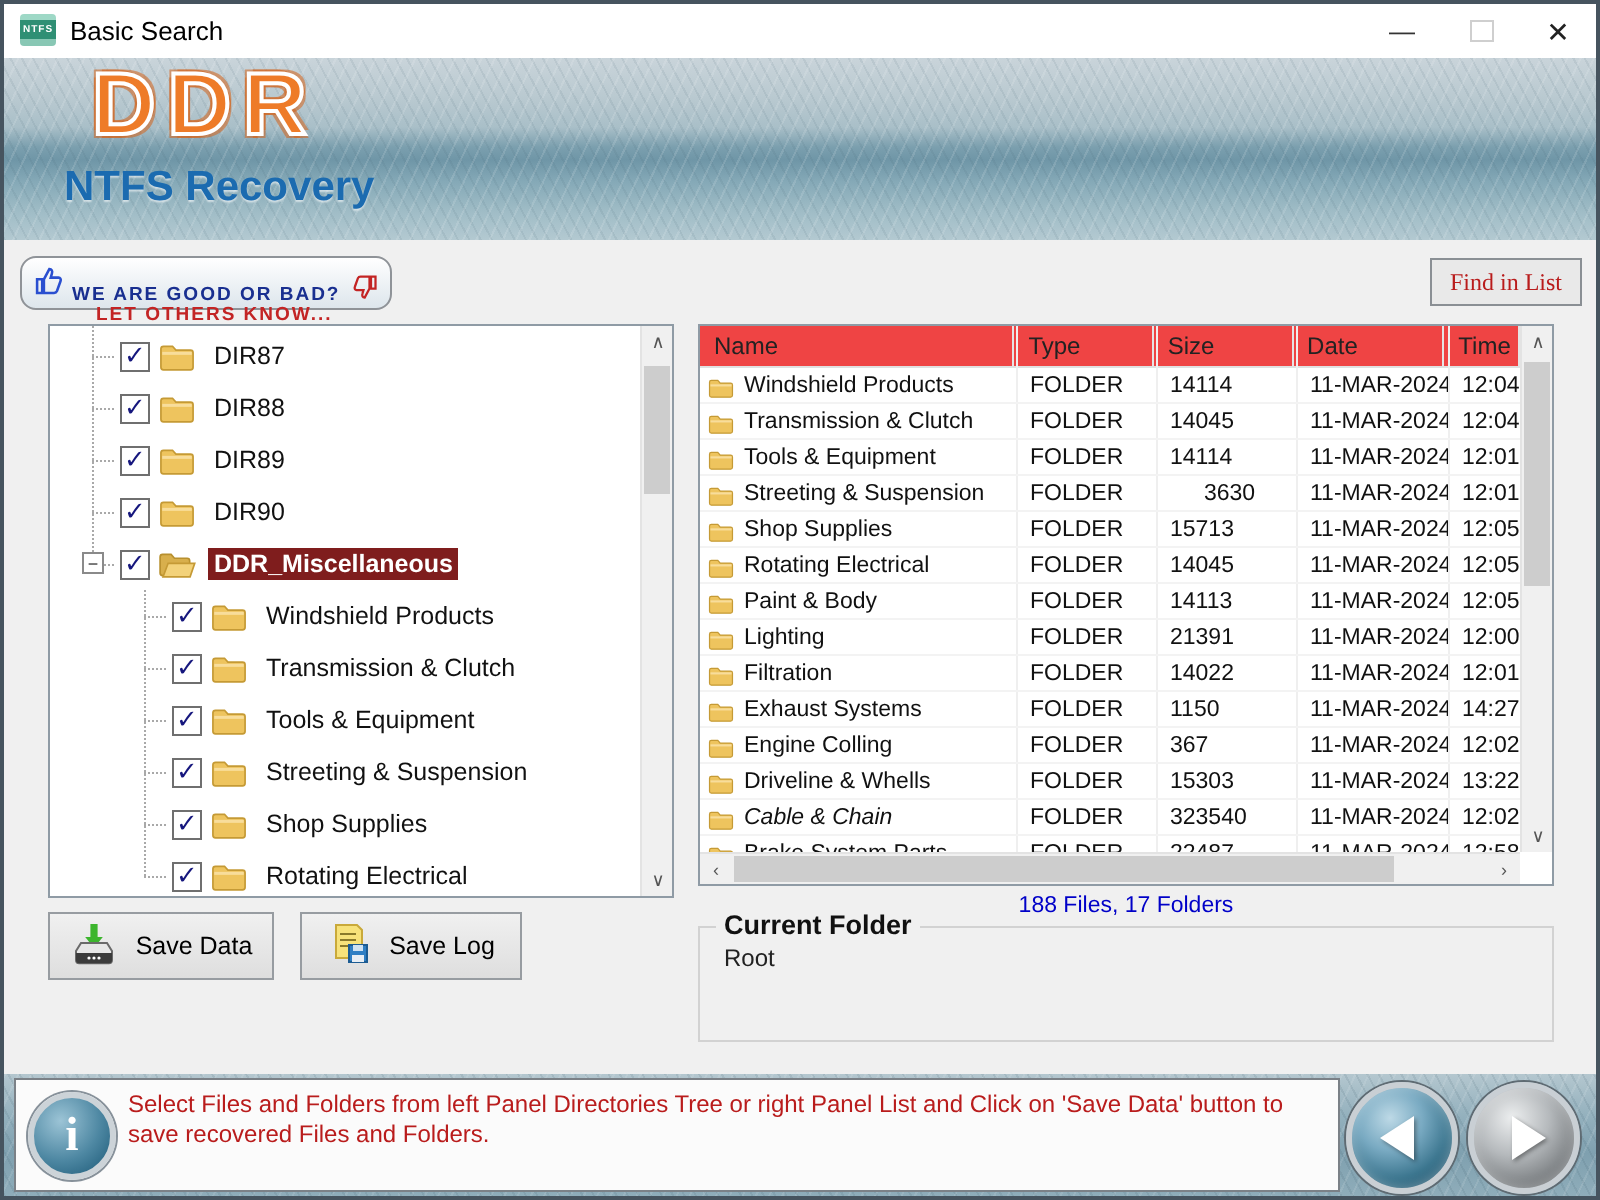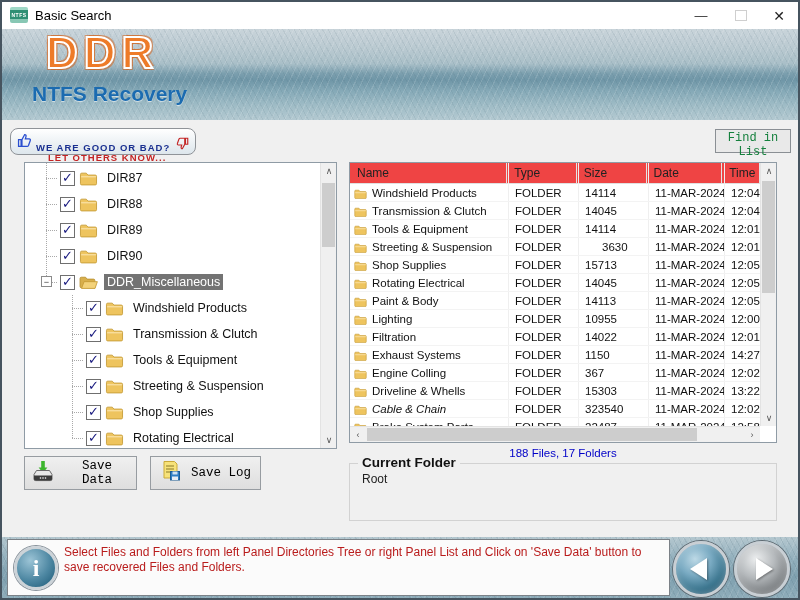--- a/index.html
+++ b/index.html
@@ -28,38 +28,38 @@
     text-shadow:0 0 2px #d9641c,2px 2px 0 rgba(210,100,30,.55),-2px -2px 0 rgba(210,100,30,.55),2px -2px 0 rgba(210,100,30,.55),-2px 2px 0 rgba(210,100,30,.55);}
   .product{position:absolute;left:30px;top:80px;font-size:21px;font-weight:bold;color:#1b6bb0;
     text-shadow:0 1px 1px rgba(255,255,255,.6);}
   
   .feedback{position:absolute;left:8px;top:126px;width:186px;height:27px;border:1px solid #8f9398;border-radius:8px;
     background:linear-gradient(180deg,#ffffff,#dde6ec);display:flex;align-items:center;padding:0 5px;box-sizing:border-box;gap:3px;}
   .fb-text{display:flex;flex-direction:column;line-height:10px;flex:1;}
   .fb1{font-size:9.5px;font-weight:bold;color:#192f90;letter-spacing:1px;white-space:nowrap;margin-top:22px;}
   .fb2{font-size:9.5px;font-weight:bold;color:#c32424;letter-spacing:1px;white-space:nowrap;padding-left:12px;}
   .findbtn{position:absolute;left:713px;top:127px;width:76px;height:24px;background:#e9e9e9;
-    border:1px solid #8a8f94;font-size:12px;color:#15803d;font-family:Liberation Mono, monospace;}
+    border:1px solid #8a8f94;font-size:12px;color:#b91c1c;font-family:Liberation Serif, serif;}
   
   .treepanel{position:absolute;left:22px;top:160px;width:313px;height:287px;background:#fff;border:1px solid #8f9ba5;box-sizing:border-box;overflow:hidden;}
   .treebody{position:absolute;left:0;top:0;right:16px;bottom:0;overflow:hidden;}
   .guide{position:absolute;border-left:1px dotted #a9a9a9;width:0;}
   .trow{position:absolute;left:0;right:0;height:26px;display:flex;align-items:center;}
   .trow .stub{position:absolute;top:13px;border-top:1px dotted #a9a9a9;height:0;}
   .lvl1 .stub{left:21px;width:11px;}
   .lvl2 .stub{left:47px;width:11px;}
   .expander{position:absolute;left:16px;top:7px;width:11px;height:11px;border:1px solid #8a8a8a;background:#fff;box-sizing:border-box;
     display:flex;align-items:center;justify-content:center;font-size:9px;line-height:8px;color:#333;}
   .cb{width:15px;height:15px;border:1px solid #6f6f6f;background:#fff;box-sizing:border-box;position:relative;flex:none;}
   .lvl1 .cb{margin-left:35px;}
   .lvl2 .cb{margin-left:61px;}
   .tick{position:absolute;left:1px;top:-2px;font-size:13px;font-weight:bold;color:#15167d;}
   .ficon{width:19px;height:15px;margin-left:4px;flex:none;}
   .tlabel{margin-left:6px;font-size:12.5px;color:#111;padding:1px 3px;white-space:nowrap;}
-  .tlabel.sel{background:#737373;color:#fff;}
+  .tlabel.sel{background:#7f1d1d;color:#fff;font-weight:bold;}
   
   .vscroll{position:absolute;right:0;top:0;width:16px;background:#f0f0f0;border-left:1px solid #e3e3e3;box-sizing:border-box;}
   .hscroll{position:absolute;left:0;bottom:0;height:16px;background:#f0f0f0;border-top:1px solid #e3e3e3;box-sizing:border-box;}
   .sarrow{position:absolute;width:16px;height:16px;display:flex;align-items:center;justify-content:center;font-size:9px;color:#555;}
   .sthumb{position:absolute;background:#cdcdcd;}
   
   .tablepanel{position:absolute;left:347px;top:160px;width:428px;height:281px;background:#fff;border:1px solid #8f9ba5;box-sizing:border-box;overflow:hidden;}
   .thead{position:absolute;left:0;top:0;right:16px;height:20px;display:flex;border-bottom:1px solid #e0e0e0;background:#ef4444;}
   .hcell{font-size:12px;color:#222;padding:3px 0 0 7px;box-sizing:border-box;border-right:1px solid #e4e4e4;}
   .tbody{position:absolute;left:0;top:21px;right:16px;bottom:16px;overflow:hidden;}
@@ -67,21 +67,21 @@
   .c{font-size:11.5px;color:#111;white-space:nowrap;overflow:hidden;box-sizing:border-box;flex:none;}
   .c.name{padding-left:22px;position:relative;}
   .ficon2{position:absolute;left:4px;top:1px;width:13px;height:12px;}
   .colsep{position:absolute;top:0;bottom:16px;width:1px;background:#efefef;}
   
   .count{position:absolute;left:347px;top:445px;width:428px;text-align:center;font-size:11.5px;color:#0000c8;}
   .curfolder{position:absolute;left:347px;top:461px;width:428px;height:58px;border:1px solid #d2d2d2;box-sizing:border-box;background:#f0f0f0;}
   .cf-legend{position:absolute;left:8px;top:-9px;background:#f0f0f0;padding:0 4px;font-size:13.5px;font-weight:bold;color:#111;}
   .cf-value{position:absolute;left:12px;top:8px;font-size:12px;color:#222;}
   .actbtn{position:absolute;height:34px;background:linear-gradient(180deg,#f0f0f0,#dedede);border:1px solid #979ca1;
-    display:flex;align-items:center;justify-content:center;gap:9px;font-size:12.5px;color:#000;font-family:Liberation Mono, monospace;box-sizing:border-box;}
+    display:flex;align-items:center;justify-content:center;gap:9px;font-size:12.5px;color:#000;font-family:Liberation Sans, sans-serif;box-sizing:border-box;}
   .savedata{left:22px;top:454px;width:113px;}
   .savelog{left:148px;top:454px;width:111px;}
   
   .footer{position:absolute;left:0;right:0;top:535px;bottom:0;
     background:
       repeating-linear-gradient(115deg,rgba(255,255,255,.10) 0 1px,rgba(255,255,255,0) 1px 6px),
       repeating-linear-gradient(62deg,rgba(60,90,105,.12) 0 1px,rgba(0,0,0,0) 1px 5px),
       linear-gradient(180deg,#b4c7cf 0%,#93b0bd 35%,#7fa0af 65%,#8fadba 100%);}
   .infobox{position:absolute;left:5px;top:2px;width:663px;height:57px;background:#fbfbfb;border:1px solid #7b8187;box-sizing:border-box;}
   .infoicon{position:absolute;left:6px;top:6px;width:38px;height:38px;border-radius:50%;
@@ -366,21 +366,21 @@
           <span class="c" style="width: 70px; padding-left: 7px;">14113</span>
           <span class="c" style="width: 76px; padding-left: 7px;">11-MAR-2024</span>
           <span class="c" style="width: 38px; padding-left: 7px;">12:05</span>
         </div>
         <div class="frow">
           <span class="c name" style="width: 158px;"><span class="ficon2"><svg width="13" height="12" viewBox="0 0 17 14">
                 <path d="M1 3.2 Q1 2 2.2 2 H6.4 L8 3.8 H14.8 Q16 3.8 16 5 V11.8 Q16 13 14.8 13 H2.2 Q1 13 1 11.8 Z" fill="#eec45e" stroke="#c59a35" stroke-width="0.8"></path>
                 <path d="M1.6 4.6 H15.4 V6 H1.6 Z" fill="#f8dd9b"></path>
               </svg></span><span>Lighting</span></span>
           <span class="c" style="width: 70px; padding-left: 7px;">FOLDER</span>
-          <span class="c" style="width: 70px; padding-left: 7px;">10955</span>
+          <span class="c" style="width: 70px; padding-left: 7px;">21391</span>
           <span class="c" style="width: 76px; padding-left: 7px;">11-MAR-2024</span>
           <span class="c" style="width: 38px; padding-left: 7px;">12:00</span>
         </div>
         <div class="frow">
           <span class="c name" style="width: 158px;"><span class="ficon2"><svg width="13" height="12" viewBox="0 0 17 14">
                 <path d="M1 3.2 Q1 2 2.2 2 H6.4 L8 3.8 H14.8 Q16 3.8 16 5 V11.8 Q16 13 14.8 13 H2.2 Q1 13 1 11.8 Z" fill="#eec45e" stroke="#c59a35" stroke-width="0.8"></path>
                 <path d="M1.6 4.6 H15.4 V6 H1.6 Z" fill="#f8dd9b"></path>
               </svg></span><span>Filtration</span></span>
           <span class="c" style="width: 70px; padding-left: 7px;">FOLDER</span>
           <span class="c" style="width: 70px; padding-left: 7px;">14022</span>

